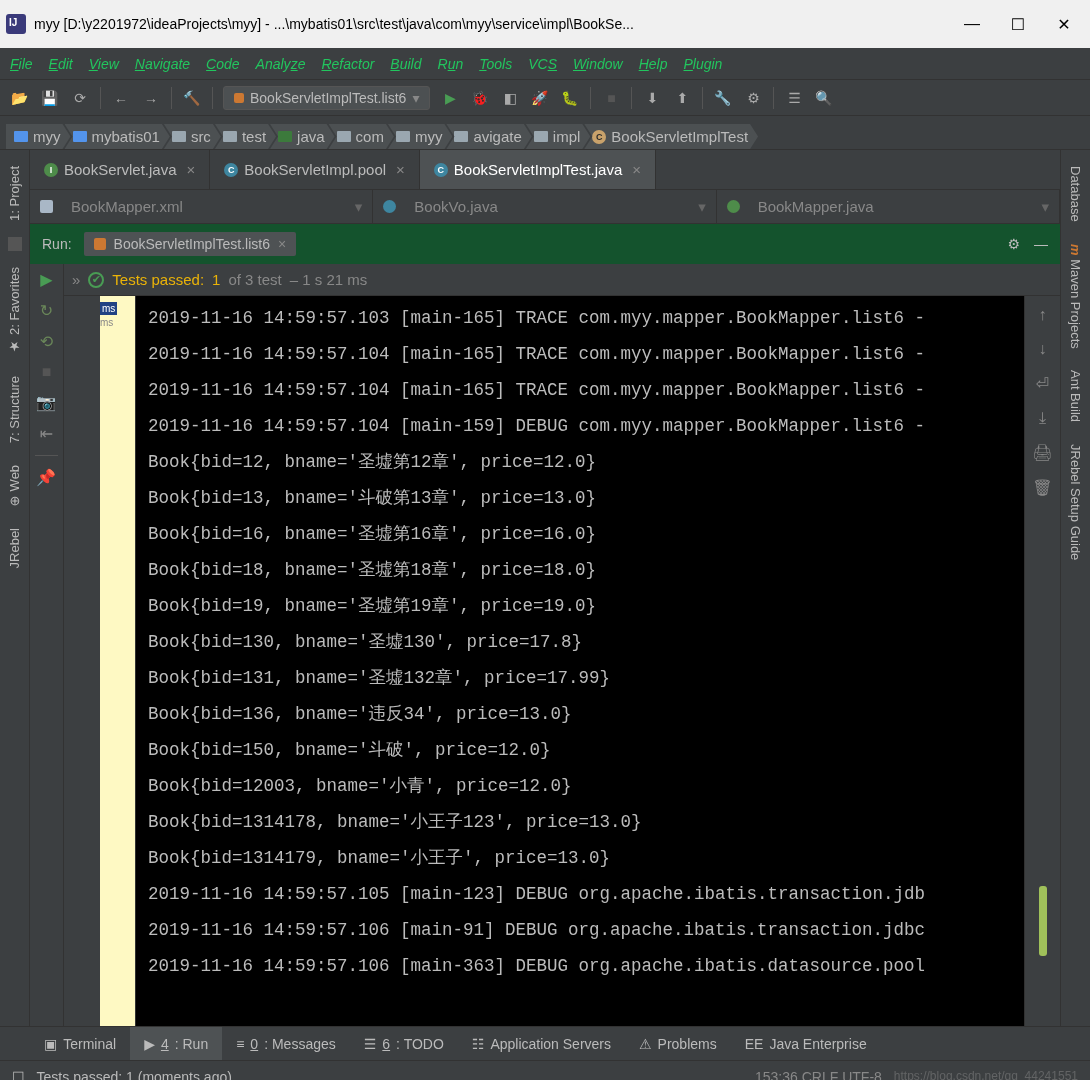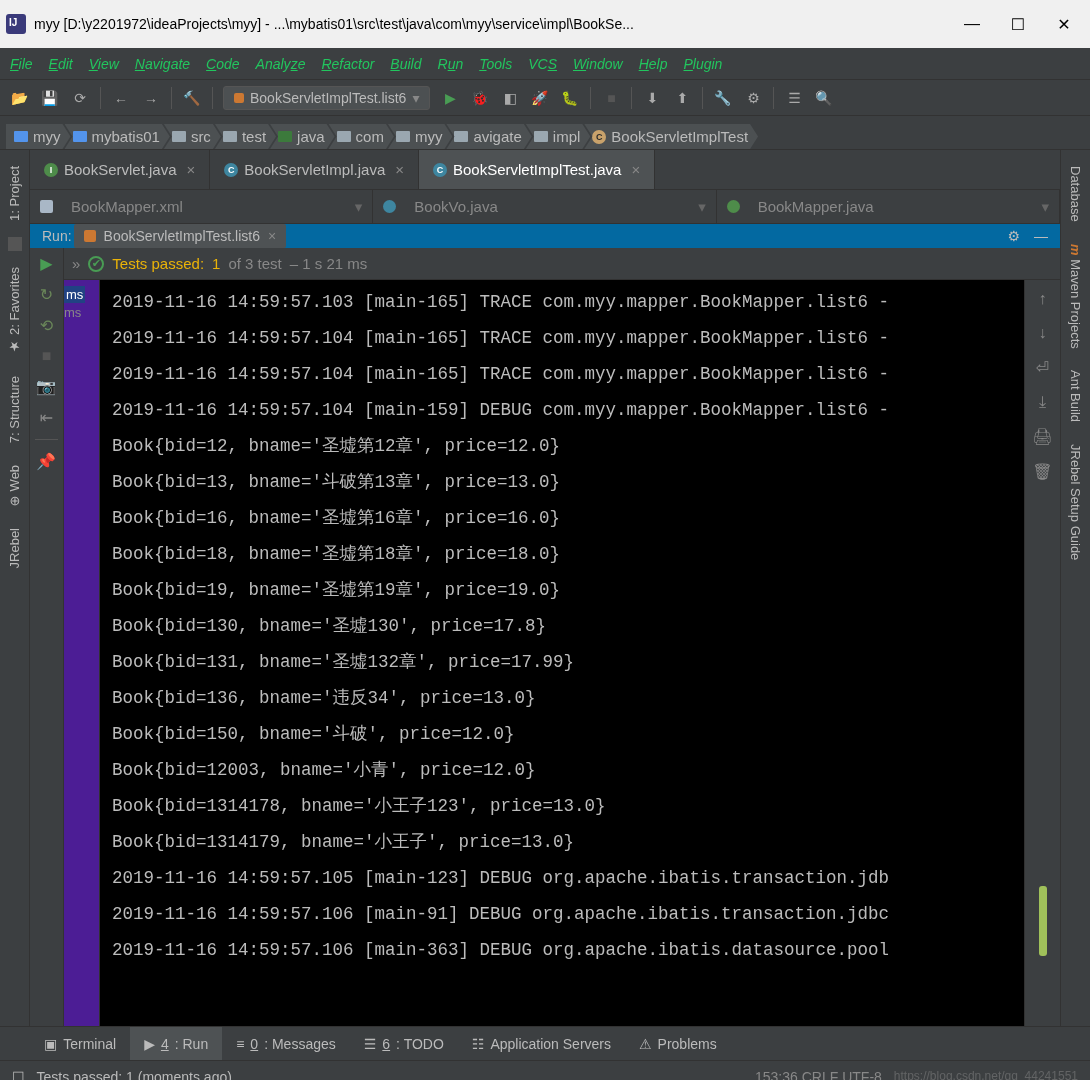--- a/index.html
+++ b/index.html
@@ -37,35 +37,35 @@
   .editortabs .tab.active { background:#4e5254; color:#fff; }
   .editortabs .tab .close { color:#888; margin-left:4px; }
   .editortabs .tab .badge { width:14px; height:14px; border-radius:50%; display:flex; align-items:center; justify-content:center; font-size:9px; font-weight:bold; }
   .badge.i { background:#4e8c4a; color:#fff; }
   .badge.c { background:#3e86a0; color:#fff; }
   .badge.t { background:#3e86a0; color:#fff; position:relative; }
   .editortabs2 { height:34px; display:flex; align-items:stretch; border-bottom:1px solid #323232; overflow:hidden; }
   .editortabs2 .tab { flex:1; display:flex; align-items:center; gap:18px; padding:0 10px; border-right:1px solid #323232; font-size:15px; color:#888; }
   .editortabs2 .tab .badge.x { width:13px; height:13px; border-radius:2px; background:#a9b7c6; }
   .runpanel { flex:1; display:flex; flex-direction:column; min-height:0; }
-  .runheader { height:24px; background:#0369a1; display:flex; align-items:center; padding:0 12px; gap:2px; }
+  .runheader { height:40px; background:#14532d; display:flex; align-items:center; padding:0 12px; gap:12px; }
   .runheader .name { display:flex; align-items:center; gap:8px; background:#4e5254; padding:4px 10px; border-radius:2px; }
   .runheader .config { margin-left:auto; display:flex; gap:14px; color:#bbb; }
   .runbody { flex:1; display:flex; min-height:0; }
   .runside { width:34px; background:#3c3f41; border-right:1px solid #323232; display:flex; flex-direction:column; align-items:center; padding-top:6px; gap:12px; }
   .runside .play { color:#499c54; font-size:16px; }
   .runside .ic { color:#888; font-size:16px; }
   .runmain { flex:1; display:flex; flex-direction:column; min-width:0; }
   .teststatus { height:32px; display:flex; align-items:center; gap:8px; padding:0 8px; border-bottom:1px solid #323232; color:#bbb; font-size:15px; }
   .teststatus .chev { color:#888; }
   .teststatus .ok { width:16px; height:16px; border:2px solid #499c54; border-radius:50%; display:flex; align-items:center; justify-content:center; color:#499c54; font-size:11px; }
   .teststatus .green { color:#eab308; }
   .teststatus .dim { color:#888; }
   .consolewrap { flex:1; display:flex; min-height:0; }
-  .treecol { width:36px; background:#4c1d95; border-right:1px solid #323232; font-size:13px; color:#888; padding-top:6px; }
+  .treecol { width:36px; background:#fef9c3; border-right:1px solid #323232; font-size:10px; color:#888; padding-top:6px;margin-left:36px; }
   .treecol .ms { background:#214283; color:#fff; padding:1px 2px; display:inline-block; margin-bottom:2px; }
   .console { flex:1; background:#000000; color:#bcbcbc; font-family:"Consolas","Courier New",monospace; font-size:17.5px; line-height:36px; padding:4px 0 4px 12px; overflow:hidden; white-space:pre; }
   .rtools { width:36px; background:#3c3f41; border-left:1px solid #323232; display:flex; flex-direction:column; align-items:center; padding-top:10px; gap:16px; color:#888; font-size:16px; }
   .rtools .scrollind { margin-top:auto; width:8px; height:70px; background:#a0c15a; border-radius:3px; margin-bottom:70px; }
   .bottomtabs { height:34px; background:#3c3f41; display:flex; align-items:center; gap:0; border-top:1px solid #323232; font-size:14px; }
   .bottomtabs .btab { display:flex; align-items:center; gap:6px; padding:0 14px; height:100%; color:#bbb; }
   .bottomtabs .btab.active { background:#4e5254; }
   .statusbar { height:32px; background:#3c3f41; display:flex; align-items:center; padding:0 12px; gap:12px; font-size:14px; color:#bbb; border-top:1px solid #323232; }
   .statusbar .right { margin-left:auto; display:flex; gap:12px; color:#888; }
 </style>
@@ -189,21 +189,21 @@
   <div class="main">
 
     <div class="editortabs">
       <div class="tab">
           <span class="badge i">I</span>
           <span>BookServlet.java</span>
           <span class="close">×</span>
         </div>
       <div class="tab">
           <span class="badge c">C</span>
-          <span>BookServletImpl.java</span>
+          <span>BookServletImpl.pool</span>
           <span class="close">×</span>
         </div>
       <div class="tab active">
           <span class="badge t">C</span>
           <span>BookServletImplTest.java</span>
           <span class="close">×</span>
         </div>
     </div>
 
     <div class="editortabs2">
@@ -314,20 +314,24 @@
   <div class="btab"><span>≡</span><u>0</u>: Messages</div>
   <div class="btab"><span>☰</span><u>6</u>: TODO</div>
   <div class="btab">
       <span>☷</span>
       <span>Application Servers</span>
     </div>
   <div class="btab">
       <span>⚠</span>
       <span>Problems</span>
     </div>
+  <div class="btab">
+      <span>EE</span>
+      <span>Java Enterprise</span>
+    </div>
 </div>
 
 <div class="statusbar">
   <span>☐</span>
   <span>Tests passed: 1 (moments ago)</span>
   <div class="right">
     <span>153:36   CRLF   UTF-8</span>
     <span style="opacity:.5;font-size:12px;">https://blog.csdn.net/qq_44241551</span>
   </div>
 </div>

